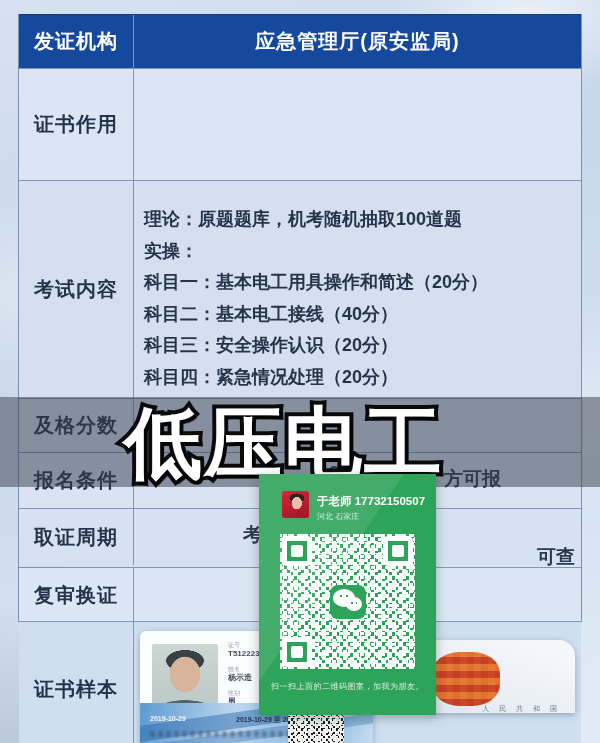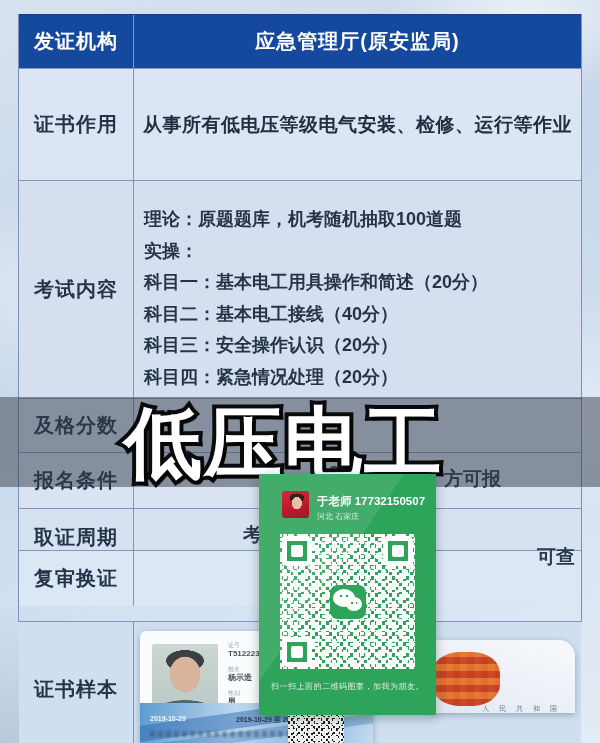--- a/index.html
+++ b/index.html
@@ -24,21 +24,21 @@
   .cell-r{flex:1;position:relative;display:flex;align-items:center;justify-content:center;box-sizing:border-box;}
   .lbl{font-size:20px;font-weight:700;color:#25344a;letter-spacing:1px;}
   .hdr{top:0;height:54px;background:#14499e;border-top:1px solid #123e87;}
   .hdr .lbl,.hdr .hval{color:#fff;}
   .hval{font-size:20px;font-weight:700;letter-spacing:1px;}
   .r-use{top:54px;height:112px;background:#dbe5f4;}
   .r-exam{top:166px;height:218px;background:#d5dff0;}
   .r-pass{top:384px;height:54px;background:#d9e3f2;}
   .r-cond{top:438px;height:56px;background:#d9e3f2;}
   .r-cycle{top:494px;height:57px;background:#d6e2f2;}
-  .r-renew{top:536px;height:56px;background:#dbe7f5;font-family:Liberation Mono, monospace;}
+  .r-renew{top:553px;height:56px;background:#dbe7f5;font-family:Liberation Mono, monospace;}
   .r-sample{top:607px;height:136px;background:#cfdff0;border-bottom:none;}
   .use-val{font-size:19px;font-weight:700;color:#222f40;letter-spacing:.5px;}
   .exam-lines{position:absolute;inset:0;padding:23px 0 0 10px;}
   .exam-lines div{font-size:18px;font-weight:700;color:#25344a;line-height:31.5px;white-space:nowrap;}
   .frag{position:absolute;font-weight:700;color:#2b3a4e;white-space:nowrap;z-index:2;}
   
   .dim-band{position:absolute;left:0;top:397px;width:600px;height:90px;background:rgba(52,59,72,.50);z-index:10;}
   .watermark{
     position:absolute;left:124px;top:392px;z-index:11;
     font-size:78px;font-weight:900;letter-spacing:2px;color:#ffffff;white-space:nowrap;
@@ -126,23 +126,20 @@
       </div>
       <div class="cell-r">
         <span class="hval">应急管理厅(原安监局)</span>
       </div>
     </div>
 
     <div class="trow r-use">
       <div class="cell-l">
         <span class="lbl">证书作用</span>
       </div>
-      <div class="cell-r">
-        <span class="use-val">从事所有低电压等级电气安装、检修、运行等作业</span>
-      </div>
     </div>
 
     <div class="trow r-exam">
       <div class="cell-l">
         <span class="lbl">考试内容</span>
       </div>
       <div class="cell-r">
         <div class="exam-lines">
           <div>理论：原题题库，机考随机抽取100道题</div>
           <div>实操：</div>

